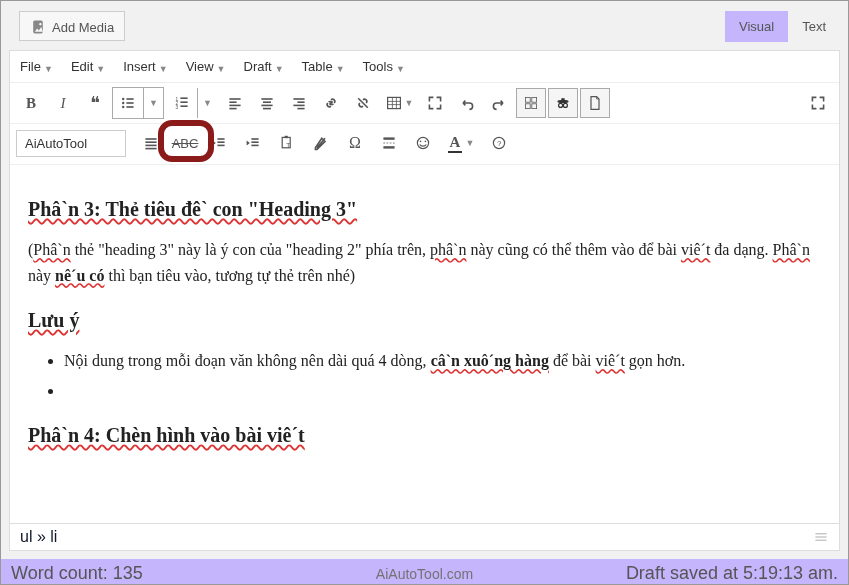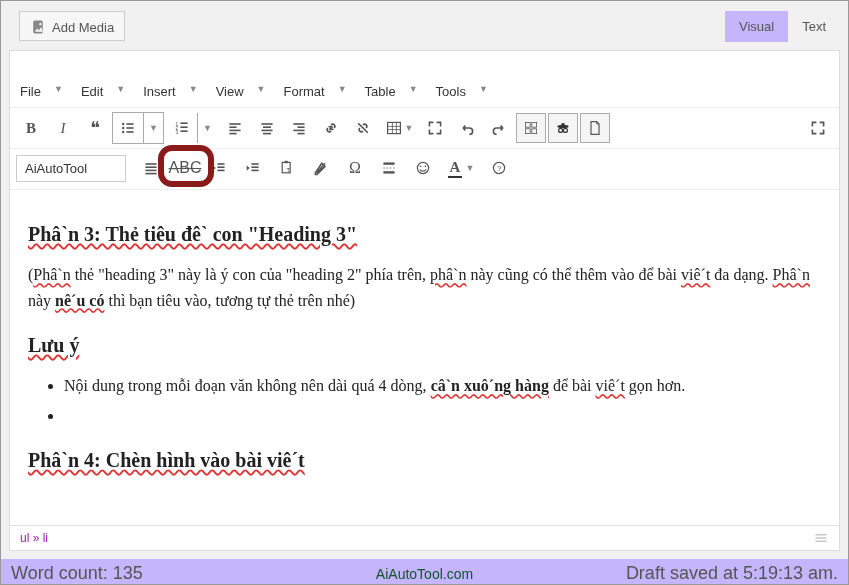--- a/index.html
+++ b/index.html
@@ -5,42 +5,42 @@
 * { box-sizing: border-box; margin: 0; padding: 0; }
 body { font-family: -apple-system, "Segoe UI", Arial, sans-serif; font-size: 13px; color: #333; background: #fff; }
 .frame { width: 849px; height: 585px; border: 1px solid #999; background: #f1f1f1; position: relative; display: flex; flex-direction: column; }
 .topbar { display: flex; justify-content: space-between; align-items: flex-start; padding: 10px 8px 0 18px; }
 .add-media { background: #f7f7f7; border: 1px solid #ccc; padding: 5px 10px; display: inline-flex; align-items: flex-end; gap: 6px; cursor: pointer; font-size: 13px; color: #555; height: 30px; }
 .tab-group { display: flex; }
 .tab { padding: 8px 14px; font-size: 13px; color: #555; cursor: pointer; }
 .tab.active { background: #c4b5fd; }
 .editor-wrap { background: #fff; margin: 8px; border: 1px solid #ddd; flex: 1; display: flex; flex-direction: column; overflow: hidden; }
 .menubar { display: flex; gap: 18px; padding: 8px 10px; border-bottom: 1px solid #eee; font-size: 13px; color: #333; }
-.menu-item { display: inline-flex; align-items: flex-start; gap: 13px; cursor: pointer; margin-top: 25px; }
+.menu-item { display: inline-flex; align-items: flex-end; gap: 3px; cursor: pointer; }
 .caret { font-size: 9px; color: #888; }
 .toolbar { display: flex; flex-wrap: wrap; align-items: center; gap: 2px; padding: 4px 6px; border-bottom: 1px solid #eee; }
 .tbtn { width: 30px; height: 30px; display: inline-flex; align-items: center; justify-content: center; color: #555; cursor: pointer; font-size: 15px; border: 1px solid transparent; }
 .tbtn.boxed { border: 1px solid #aaa; background: #f5f5f5; }
 .tbtn.split { width: 20px; }
 .tbtn-pair { display: inline-flex; border: 1px solid #aaa; }
 .tbtn-pair .tbtn { border: none; }
 .tbtn-pair .tbtn + .tbtn { border-left: 1px solid #aaa; }
 .toolbar-right { margin-left: auto; display: flex; }
 .row2 { padding: 4px 6px 6px 6px; border-bottom: 1px solid #eee; display: flex; align-items: center; gap: 4px; position: relative; }
 .format-select { border: 1px solid #ccc; padding: 5px 8px; font-size: 13px; min-width: 110px; background: #fff; cursor: pointer; }
 .circle-mark { position: absolute; left: 148px; top: -4px; width: 56px; height: 42px; border: 6px solid #8b1a1a; border-radius: 14px; pointer-events: none; }
 .content { flex: 1; overflow: auto; padding: 12px 18px; font-family: Liberation Serif, serif; font-size: 16px; color: #222; line-height: 1.6; }
 .content h3 { font-size: 20px; font-weight: bold; margin: 16px 0 12px 0; }
 .content p { margin: 10px 0; }
 .content ul { margin: 10px 0 10px 36px; }
 .content ul li { margin: 4px 0; }
 .sq { text-decoration: underline; text-decoration-style: wavy; text-decoration-color: #d33; text-underline-offset: 2px; }
-.pathbar { padding: 4px 10px; font-size: 12px; color: #a21caf; border-top: 1px solid #ddd; background: #fff; display: flex; justify-content: space-between; align-items: center; }
+.pathbar { padding: 4px 10px; font-size: 16px; color: #0f172a; border-top: 1px solid #ddd; background: #fff; display: flex; justify-content: space-between; align-items: center; }
 .statusbar { padding: 4px 10px 0 10px; font-size: 18px; color: #555; background: #c4b5fd; display: flex; justify-content: space-between; text-align: right; }
-.watermark { position: absolute; bottom: 2px; left: 50%; transform: translateX(-50%); font-size: 14px; color: #14532d; font-family: Arial; }
+.watermark { position: absolute; bottom: 2px; left: 50%; transform: translateX(-50%); font-size: 14px; color: #737373; font-family: Arial; }
 svg { width: 16px; height: 16px; display: block; }
 .underline-a { border-bottom: 2px solid #333; padding: 0 2px; font-weight: bold; font-family: serif; }
 .resize-handle { cursor: ns-resize; color: #999; }
 </style>
 </head>
 <body>
 
 <div class="frame">
 
   <div class="topbar">
@@ -70,21 +70,21 @@
         </span>
       <span class="menu-item">
           <span>Insert</span>
           <span class="caret">▼</span>
         </span>
       <span class="menu-item">
           <span>View</span>
           <span class="caret">▼</span>
         </span>
       <span class="menu-item">
-          <span>Format</span>
+          <span>Draft</span>
           <span class="caret">▼</span>
         </span>
       <span class="menu-item">
           <span>Table</span>
           <span class="caret">▼</span>
         </span>
       <span class="menu-item">
           <span>Tools</span>
           <span class="caret">▼</span>
         </span>
@@ -218,21 +218,21 @@
     <div class="row2">
       <div class="format-select">AiAutoTool</div>
       <span class="tbtn" style="margin-left:6px">
           <svg viewBox="0 0 20 20">
             <rect x="3" y="4" width="14" height="2" fill="#555"></rect>
             <rect x="3" y="8" width="14" height="2" fill="#555"></rect>
             <rect x="3" y="12" width="14" height="2" fill="#555"></rect>
             <rect x="3" y="16" width="14" height="2" fill="#555"></rect>
           </svg>
         </span>
-      <span class="tbtn" style="font-size:16px;text-decoration:line-through">ABC</span>
+      <span class="tbtn" style="font-size:13px;text-decoration:line-through">ABC</span>
       <span class="tbtn">
           <svg viewBox="0 0 20 20">
             <rect x="8" y="4" width="9" height="2" fill="#555"></rect>
             <rect x="8" y="8" width="9" height="2" fill="#555"></rect>
             <rect x="8" y="12" width="9" height="2" fill="#555"></rect>
             <path fill="#555" d="M6 10L2 7v6z"></path>
           </svg>
         </span>
       <span class="tbtn">
           <svg viewBox="0 0 20 20">

